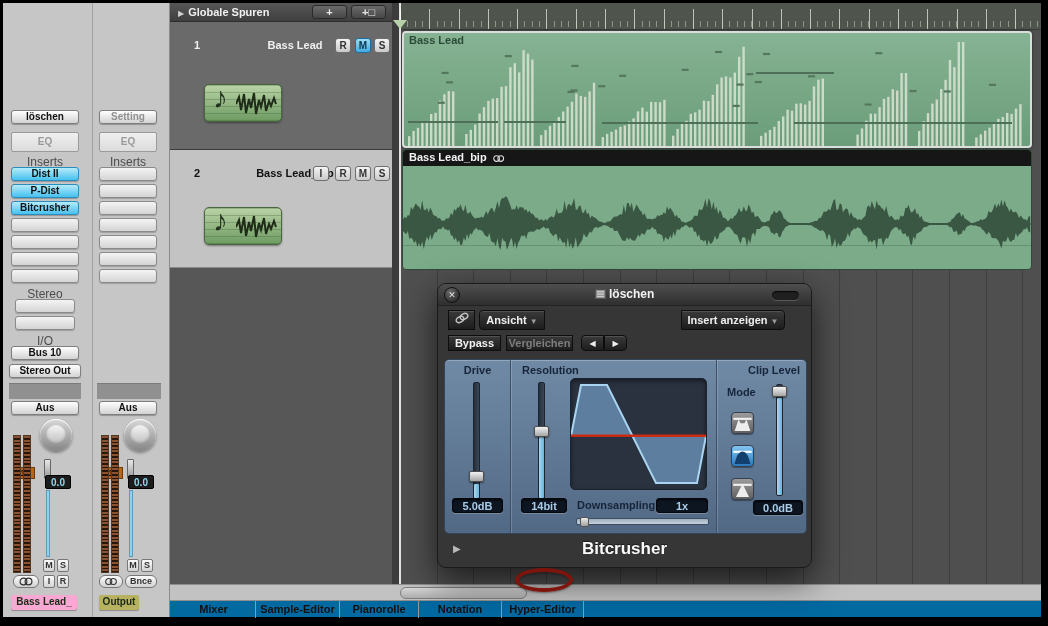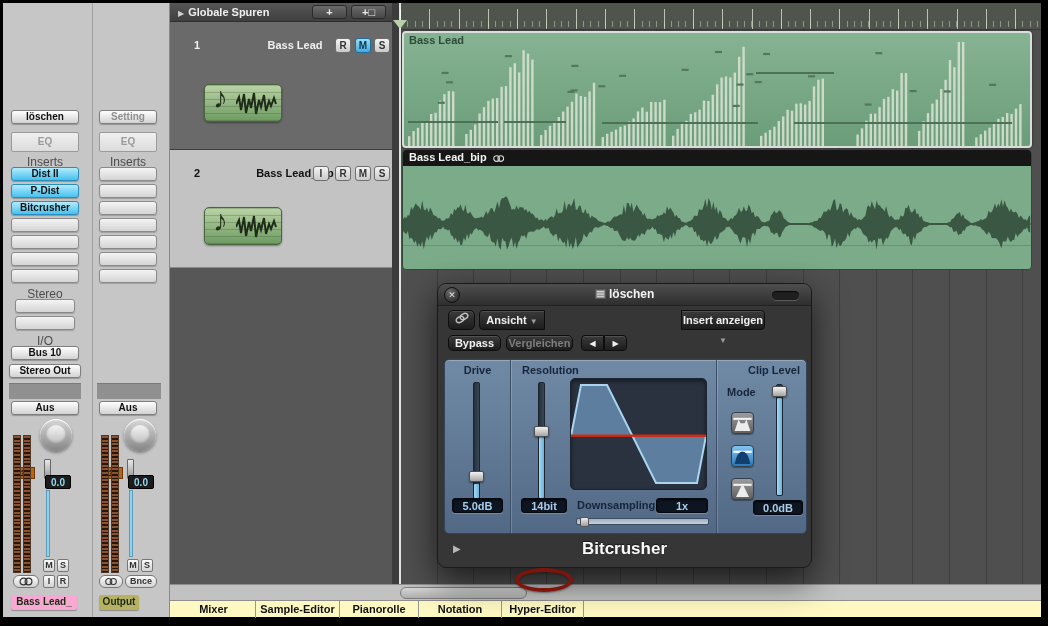--- a/index.html
+++ b/index.html
@@ -101,21 +101,21 @@
   #pw-titlebar { position:absolute; left:0; top:0; width:100%; height:22px;
     background:linear-gradient(#4e4e4e,#2f2f2f); border-bottom:1px solid #222; border-radius:8px 8px 0 0; }
   #pw-close { position:absolute; left:6px; top:3px; width:16px; height:16px; border-radius:50%;
     background:radial-gradient(circle at 35% 30%, #6a6a6a, #1d1d1d); border:1px solid #111;
     color:#ddd; font-size:9px; text-align:center; line-height:15px; font-weight:bold; }
   #pw-title { position:absolute; left:0; top:3px; width:100%; text-align:center; color:#f2f2f2;
     font-size:12px; font-weight:bold; }
   #pw-min { position:absolute; right:12px; top:7px; width:27px; height:9px; background:#1f1f1f;
     border-radius:5px; box-shadow:inset 0 1px 1px rgba(0,0,0,.8), 0 1px 0 rgba(255,255,255,.18); }
   .dk-btn { position:absolute; background:linear-gradient(#3a3a3a,#1d1d1d); border:1px solid #0d0d0d;
-    border-radius:5px; color:#f0f0f0; font-size:11px; font-weight:bold; text-align:center;
+    border-radius:0; color:#f0f0f0; font-size:11px; font-weight:bold; text-align:center;
     box-shadow:inset 0 1px 0 rgba(255,255,255,.12); }
   .dk-btn .car { color:#9a9a9a; font-size:8px; }
   #pw-panel { position:absolute; left:6px; top:75px; width:363px; height:175px; border-radius:5px;
     background:linear-gradient(#708aa6,#526985); border:1px solid #33445a;
     box-shadow:inset 0 1px 0 rgba(255,255,255,.25); }
   .pdiv { position:absolute; top:0; width:1px; height:100%; background:#3c4f66;
     box-shadow:1px 0 0 rgba(255,255,255,.18); }
   .plabel { position:absolute; font-size:11px; font-weight:bold; color:#17253a; }
   .vslider { position:absolute; width:7px; background:linear-gradient(to right,#26303d,#3b4754);
     border:1px solid #1b242f; border-radius:2px; }
@@ -142,21 +142,21 @@
   #pw-bottom { position:absolute; left:0; bottom:0; width:100%; height:34px; }
   #pw-disclosure { position:absolute; left:15px; top:10px; color:#b8b8b8; font-size:10px; }
   #pw-name { position:absolute; left:0; top:6px; width:100%; text-align:center; color:#fafafa;
     font-size:17px; font-weight:bold; text-shadow:0 -1px 1px rgba(0,0,0,.6); }
 
   
   #scroll-row { position:absolute; left:170px; top:584px; width:871px; height:16px; background:#c2c2c2;
     border-top:1px solid #8e8e8e; }
   #scroll-thumb { position:absolute; left:230px; top:2px; width:127px; height:12px;
     background:linear-gradient(#d8d8d8,#aeaeae); border:1px solid #7e7e7e; border-radius:6px; }
-  #tab-bar { position:absolute; left:170px; top:600px; width:871px; height:17px; background:#fef9c3;
+  #tab-bar { position:absolute; left:170px; top:600px; width:871px; height:17px; background:#0369a1;
     border-top:1px solid #8e8e8e; }
   .tab { position:absolute; top:0; height:17px; border-right:1px solid #979797; color:#111;
     font-size:11px; font-weight:bold; text-align:center; line-height:16px; }
 </style>
 </head>
 <body>
 
 <div id="screen">
 
   <div id="channel-area">
@@ -456,21 +456,21 @@
             <rect x="2" y="6.8" width="7" height="1.4" fill="#ccc"></rect>
           </svg> <span>löschen</span></div>
       <div id="pw-min"></div>
     </div>
 
     <div class="dk-btn" style="left:10px;top:26px;width:27px;height:20px;line-height:19px"><svg width="16" height="12" viewBox="0 0 16 12">
           <ellipse cx="6" cy="7.5" rx="4" ry="2.8" fill="none" stroke="#c2c2c2" stroke-width="1.4" transform="rotate(-28 6 7.5)"></ellipse>
           <ellipse cx="10" cy="4.5" rx="4" ry="2.8" fill="none" stroke="#c2c2c2" stroke-width="1.4" transform="rotate(-28 10 4.5)"></ellipse>
         </svg></div>
     <div class="dk-btn" style="left:41px;top:26px;width:66px;height:20px;line-height:19px;border-radius:4px 0 0 4px"><span>Ansicht</span> <span class="car">▼</span></div>
-    <div class="dk-btn" style="left:243px;top:26px;width:84px;height:20px;line-height:19px;border-radius:0 4px 4px 0"><span>Insert anzeigen</span> <span class="car">▼</span></div>
+    <div class="dk-btn" style="left:243px;top:26px;width:104px;height:20px;line-height:19px;border-radius:0 4px 4px 0"><span>Insert anzeigen</span> <span class="car">▼</span></div>
 
     <div class="dk-btn" style="left:10px;top:51px;width:53px;height:16px;line-height:15px">Bypass</div>
     <div class="dk-btn" style="left:68px;top:51px;width:67px;height:16px;line-height:15px;color:#7e7e7e">Vergleichen</div>
     <div class="dk-btn" style="left:143px;top:51px;width:23px;height:16px;line-height:15px;font-size:8px;border-radius:4px 0 0 4px">◀</div>
     <div class="dk-btn" style="left:166px;top:51px;width:23px;height:16px;line-height:15px;font-size:8px;border-radius:0 4px 4px 0">▶</div>
 
     <div id="pw-panel">
       <div class="pdiv" style="left:65px"></div>
       <div class="pdiv" style="left:271px"></div>
 

